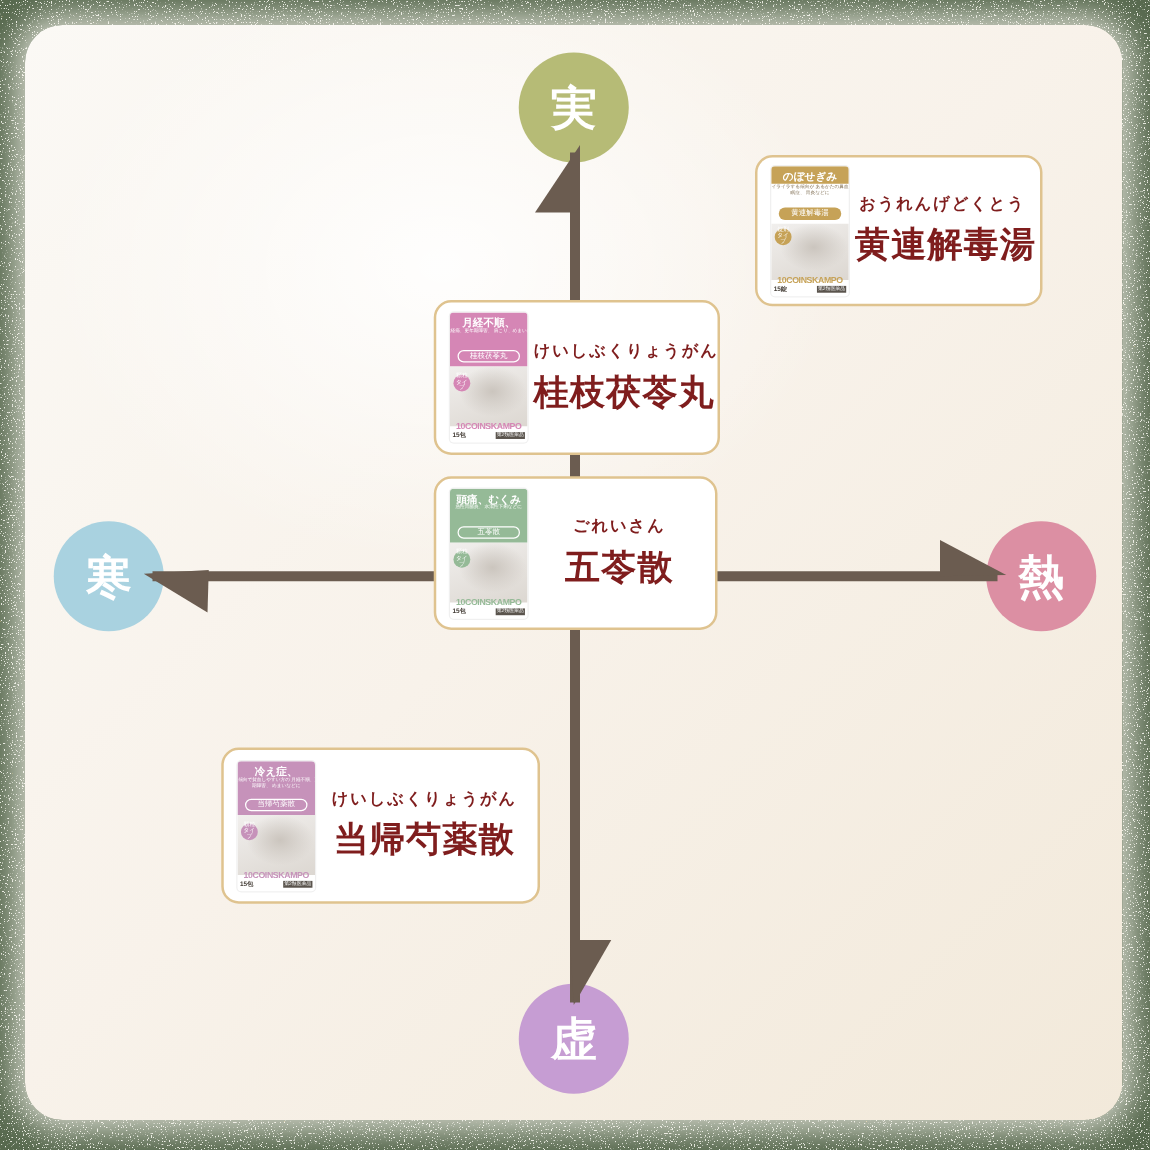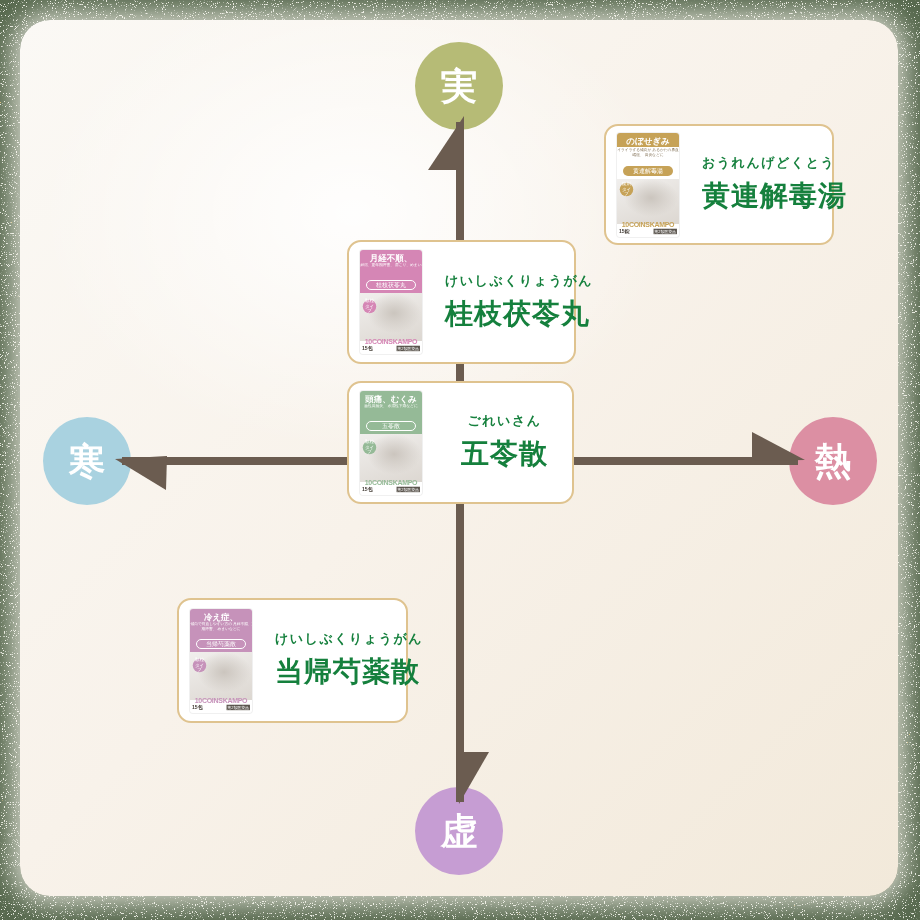--- a/index.html
+++ b/index.html
@@ -28,32 +28,32 @@
   }
   .pole-jitsu{left:415px;top:42px;background:#b6bb76;}
   .pole-kyo{left:415px;top:787px;background:#c69dd3;}
   .pole-kan{left:43px;top:417px;background:#a9d2e0;}
   .pole-netsu{left:789px;top:417px;background:#dc8fa3;}
   svg.axes{position:absolute;inset:0;z-index:3;}
   
   .card{
     position:absolute;z-index:4;background:#fff;
     border:2px solid #dfc38f;border-radius:14px;
-    display:flex;align-items:center;gap:23px;
+    display:flex;align-items:center;gap:5px;
     padding:8px 8px 8px 11px;box-sizing:border-box;
   }
   .card-orengedokuto{left:604px;top:124px;width:230px;height:121px;}
   .card-keishibukuryogan{left:347px;top:240px;width:229px;height:124px;}
   .card-goreisan{left:347px;top:381px;width:227px;height:123px;}
-  .card-tokishakuyakusan{left:177px;top:598px;width:231px;height:125px;}
+  .card-tokishakuyakusan{left:177px;top:598px;width:255px;height:125px;}
   .card--gold{--theme:#c6a257;}
   .card--pink{--theme:#d586b5;}
   .card--green{--theme:#95ba97;}
   .card--mauve{--theme:#c692ba;}
-  .card-text{flex:1;text-align:center;color:#15803d;min-width:0;}
+  .card-text{flex:1;text-align:center;color:#7f1d1d;min-width:0;}
   .kana{font-size:13px;font-weight:bold;letter-spacing:1.5px;margin-bottom:5px;white-space:nowrap;}
   .name{font-size:28px;font-weight:bold;letter-spacing:1px;white-space:nowrap;}
   
   .pkg{
     position:relative;flex:none;width:62px;height:104px;background:#fff;
     border-radius:3px;overflow:hidden;box-shadow:0 0 0 1px rgba(0,0,0,.06);
   }
   .pkg .photo{
     position:absolute;left:0;right:0;top:43px;height:48px;
     background:

